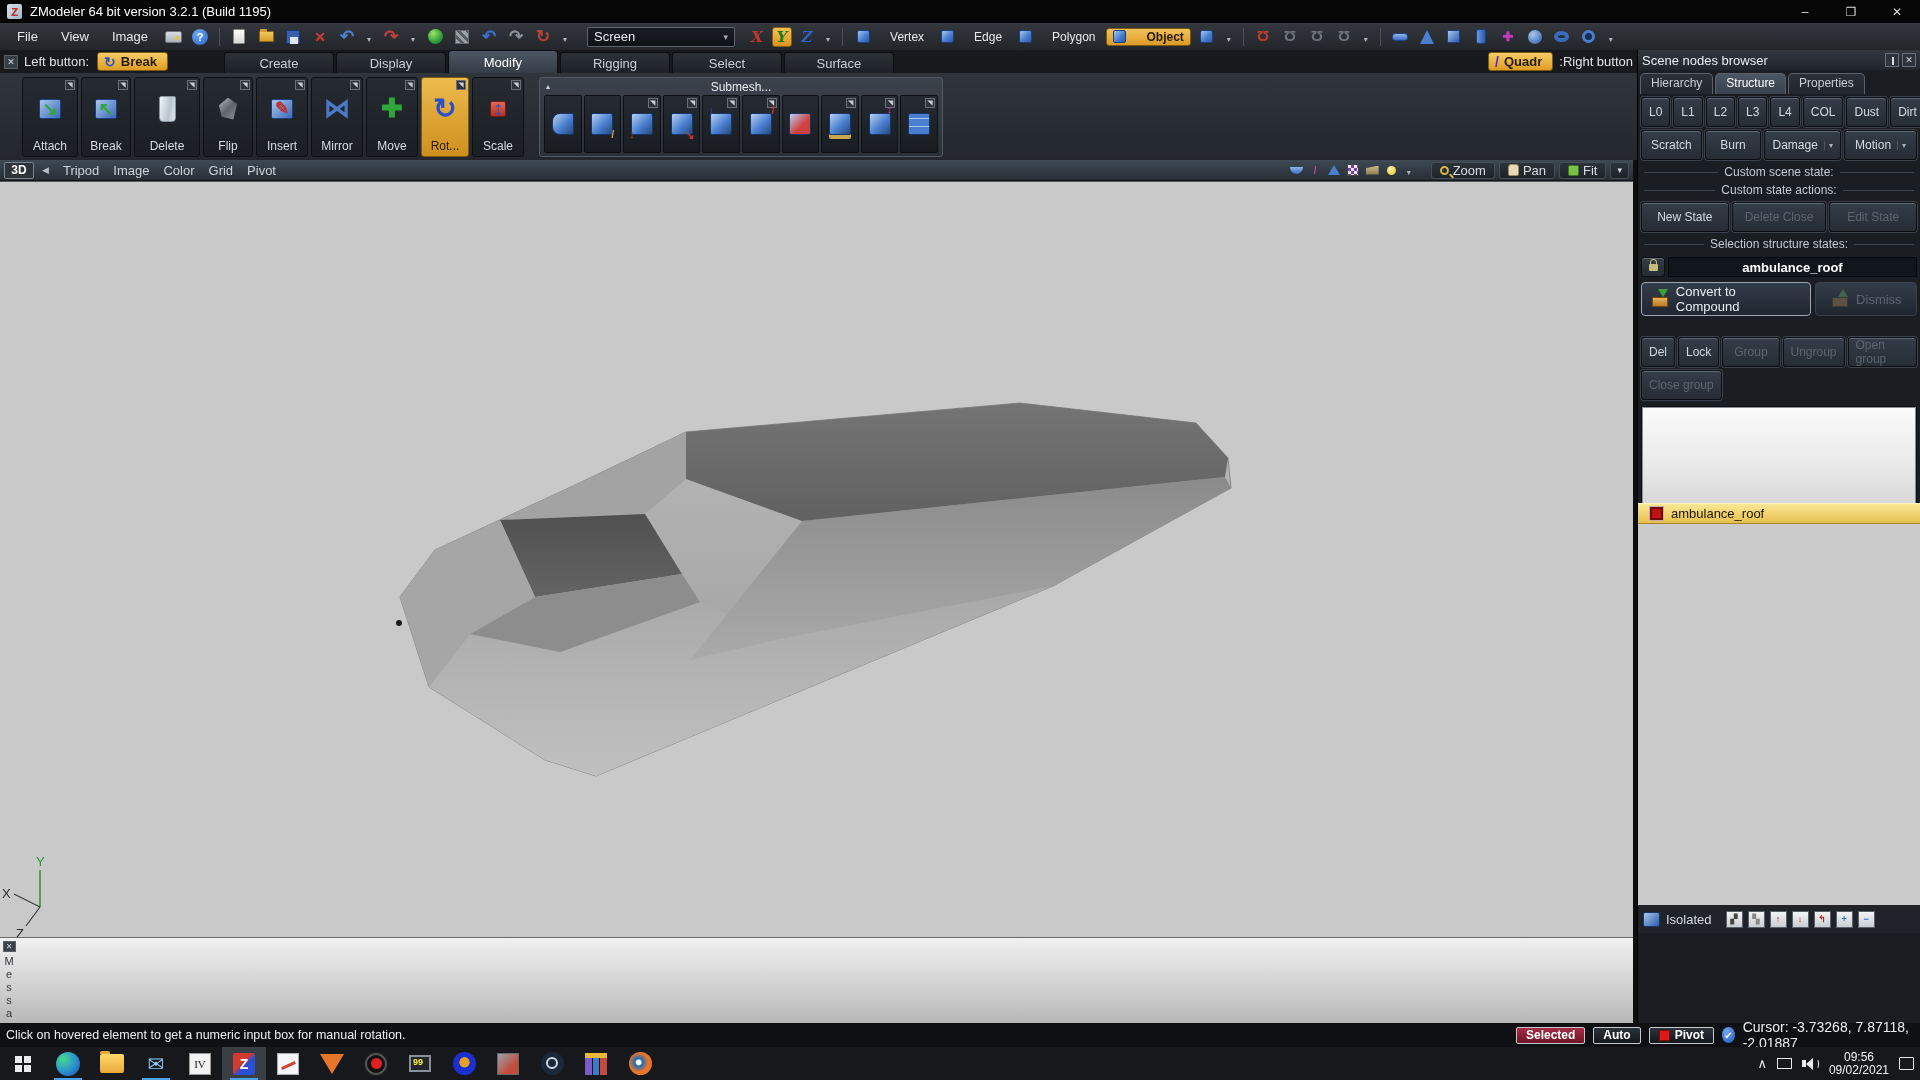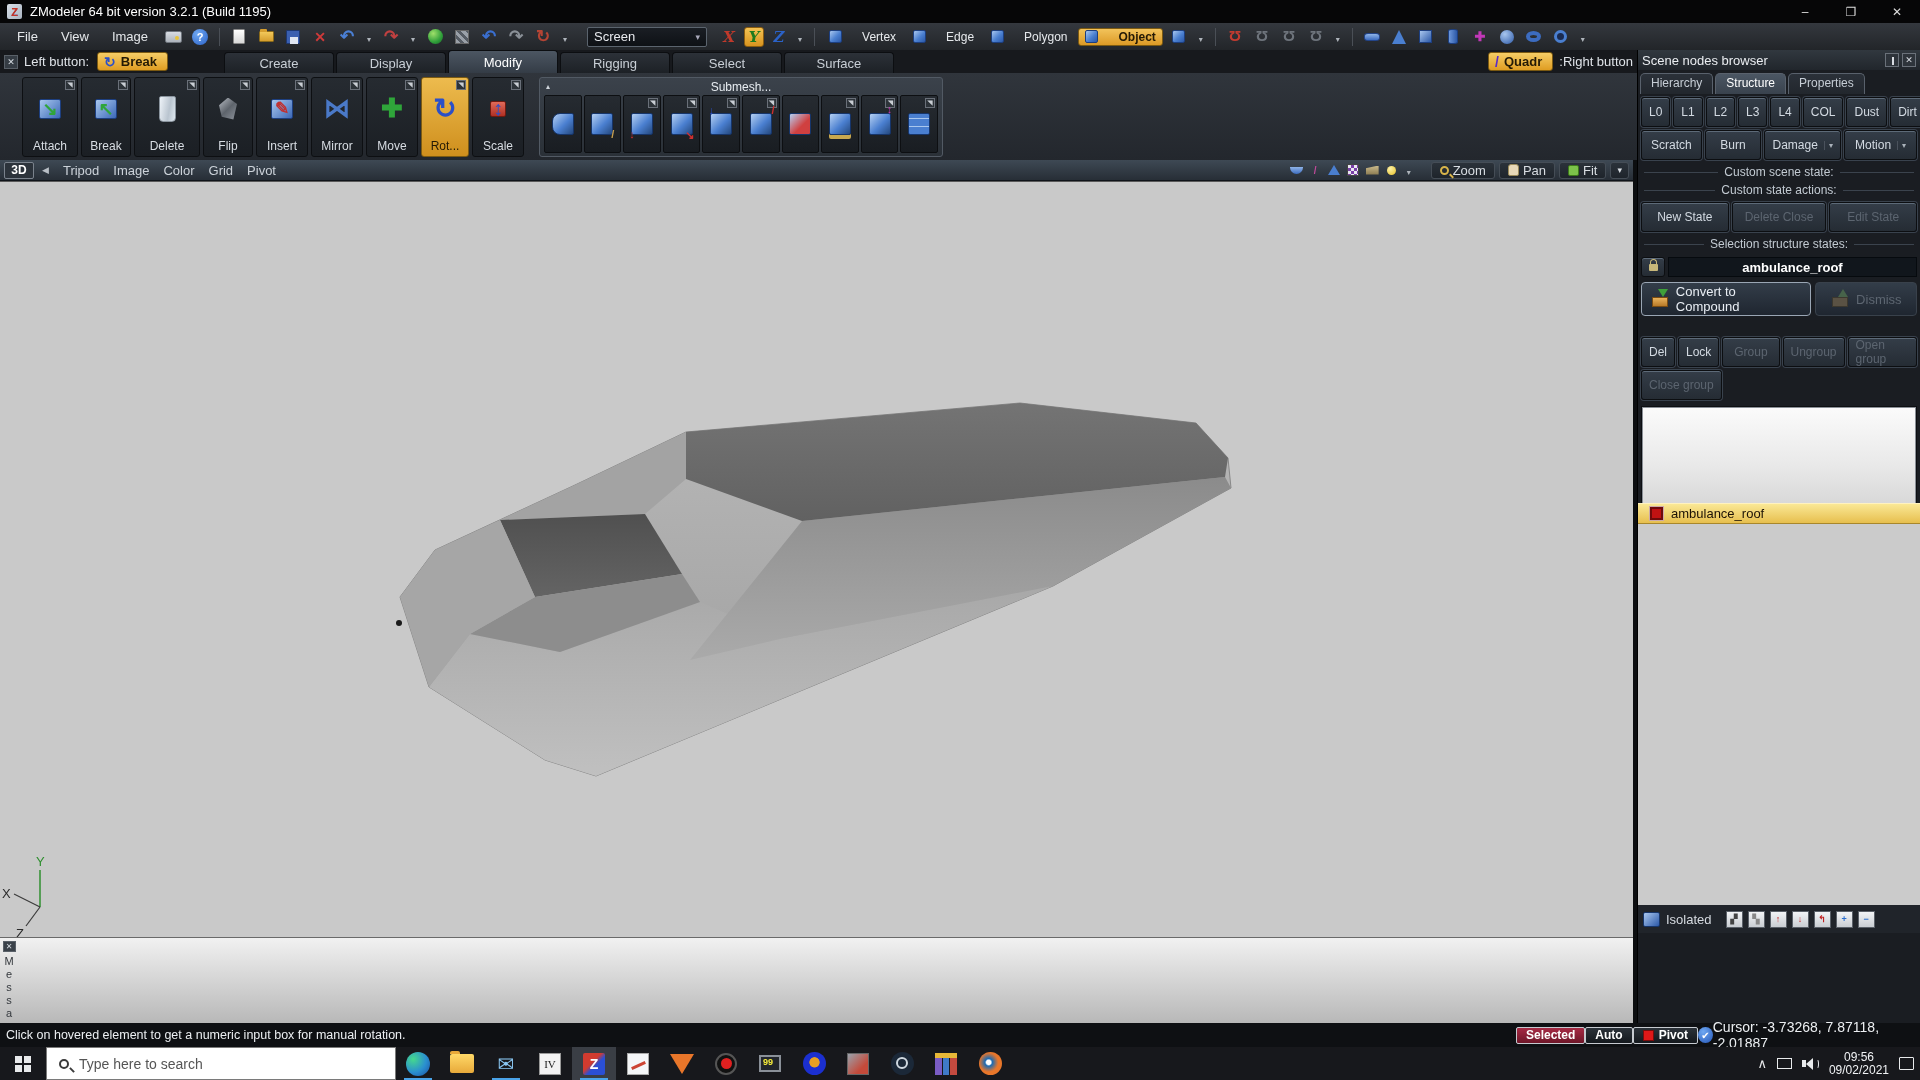--- a/index.html
+++ b/index.html
@@ -21,21 +21,21 @@
   .pg{width:12px;height:15px;background:linear-gradient(#fff,#d8d8d8);border:1px solid #888;border-radius:1px}
   .fold{width:15px;height:11px;background:linear-gradient(#f2c85a,#d69e2e);border:1px solid #8a6a1a;border-radius:1px;position:relative}
   .fold::before{content:"";position:absolute;left:0;top:-3px;width:7px;height:3px;background:#d69e2e;border-radius:1px 1px 0 0}
   .disk{width:14px;height:14px;background:#3a5fb0;border:1px solid #1d3770;border-radius:1px;position:relative}
   .disk::before{content:"";position:absolute;left:3px;top:6px;width:8px;height:7px;background:#dfe6f2}
   .glob{width:15px;height:15px;border-radius:50%;background:radial-gradient(circle at 35% 30%,#9fe06a,#2f9e3a 60%,#1a6426)}
   .mat{width:14px;height:14px;border:1px solid #666;background:repeating-linear-gradient(45deg,#9aa0a8 0 3px,#565c64 3px 6px)}
   .kbd{width:17px;height:12px;background:linear-gradient(#d8dce2,#aeb4bc);border:1px solid #70767e;border-radius:2px;position:relative}
   .kbd::after{content:"";position:absolute;right:2px;bottom:2px;width:4px;height:4px;background:#e8c43a;border-radius:50%}
   .helpc{width:16px;height:16px;border-radius:50%;background:radial-gradient(circle at 35% 30%,#6fa8f2,#2b62c8);color:#fff;font-size:11px;font-weight:bold;display:flex;align-items:center;justify-content:center}
-  .screen-dd{width:120px;height:20px;background:linear-gradient(#1a1e24,#0e1115);border:1px solid #5b646e;border-radius:2px;display:flex;align-items:center;padding:0 6px;color:#e8eaee;font-size:13px}
+  .screen-dd{width:148px;height:20px;background:linear-gradient(#1a1e24,#0e1115);border:1px solid #5b646e;border-radius:2px;display:flex;align-items:center;padding:0 6px;color:#e8eaee;font-size:13px}
   .screen-dd .chev{margin-left:auto;font-size:9px;color:#aab}
   .axbtn{width:20px;height:20px;display:flex;align-items:center;justify-content:center;font-weight:bold;font-size:15px;font-family:"DejaVu Serif",serif;font-style:italic}
   .axbtn.on{background:linear-gradient(#f4c254,#d8941f);border:1px solid #8a5c10;border-radius:3px}
   .modebtn{display:flex;align-items:center;gap:20px;padding:1px 6px;border-radius:3px;font-size:12px;color:#e6e9ec}
   .modebtn.on{background:linear-gradient(#f2c35b,#dc9a26);border:1px solid #7c5a12;color:#241a05;font-weight:bold}
   .mini-cube{width:13px;height:13px;background:linear-gradient(135deg,#a8c6ee 0%,#4a7fd0 55%,#2c59a8 100%);border:1px solid #1d3f80;border-radius:2px}
   .magnet{font-size:15px;font-weight:bold;color:#c23b30;transform:rotate(180deg)}
   .magnet.off{color:#6e747c}
   .prim{display:inline-block}
   .p-plane{width:16px;height:8px;border-radius:4px/3px;background:linear-gradient(#8fb4e8,#3c6cc0);border:1px solid #23458a}
@@ -95,21 +95,21 @@
   .vm6{width:9px;height:9px;border-radius:50%;background:radial-gradient(circle at 35% 30%,#fdf3a8,#e8c027)}
   
   .viewport{left:0;top:181px;width:1633px;height:756px;background:#c9c9c9;border-top:1px solid #5a5a5a}
   
   .split{left:1633px;top:160px;width:4px;height:863px;background:#0c0e10}
   .msg{left:0;top:937px;width:1633px;height:86px;background:linear-gradient(#f1f1f1,#b8b8b8);border-top:1px solid #6a6a6a}
   .msgstrip{left:0;top:941px;width:18px;height:80px;display:flex;flex-direction:column;align-items:center;color:#34383d;font-size:11px}
   .xbox2{width:13px;height:13px;background:#3a4149;border:1px solid #596068;color:#d6dce2;font-size:8px;display:flex;align-items:center;justify-content:center;margin-bottom:3px}
   
   .status{left:0;top:1023px;width:1920px;height:24px;background:#0e1013;display:flex;align-items:center;color:#eceff2;font-size:12.5px}
-  .statR{position:absolute;left:1516px;top:0;height:24px;display:flex;align-items:center;gap:0}
+  .statR{position:absolute;left:1516px;top:0;height:24px;display:flex;align-items:center;gap:8px}
   .pill{height:17px;padding:0 9px;display:flex;align-items:center;gap:5px;border:1px solid #c6cad0;border-radius:2px;font-weight:bold;font-size:12px;color:#fff}
   .pill.sel{background:linear-gradient(#a62a44,#6e1628)}
   .pill.auto{background:linear-gradient(#2b3239,#14181d)}
   .pill.piv{background:linear-gradient(#2b3239,#14181d)}
   .redsq{width:11px;height:11px;background:#e01818;border:1px solid #7a0c0c}
   .chk{width:16px;height:16px;border-radius:50%;background:radial-gradient(circle at 35% 30%,#6fa8f2,#2456b8);color:#fff;font-size:10px;display:flex;align-items:center;justify-content:center}
   
   .taskbar{left:0;top:1047px;width:1920px;height:33px;background:#17181c;display:flex;align-items:stretch}
   .startbtn{width:46px;display:flex;align-items:center;justify-content:center}
   .winico{width:16px;height:16px;display:grid;grid-template-columns:7px 7px;grid-template-rows:7px 7px;gap:2px}
@@ -677,24 +677,20 @@
 
 <div class="abs taskbar">
   <span class="startbtn">
     <span class="winico">
         <i></i>
         <i></i>
         <i></i>
         <i></i>
       </span>
   </span>
-  <span class="searchbox">
-    <span class="smag"></span>
-    <span>Type here to search</span>
-  </span>
   <span class="tbi run">
       <span class="ic-edge"></span>
     </span>
   <span class="tbi">
       <span class="ic-folder"></span>
     </span>
   <span class="tbi run">
       <span class="ic-mail">✉</span>
     </span>
   <span class="tbi">

